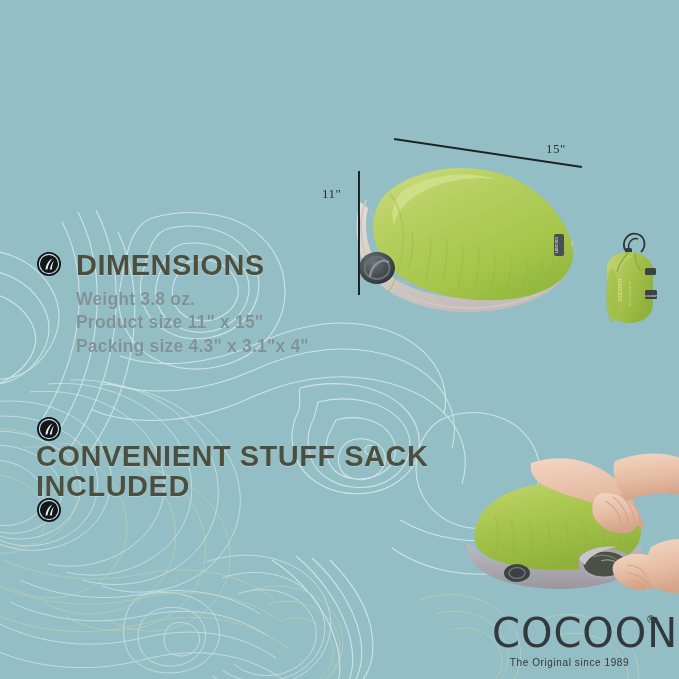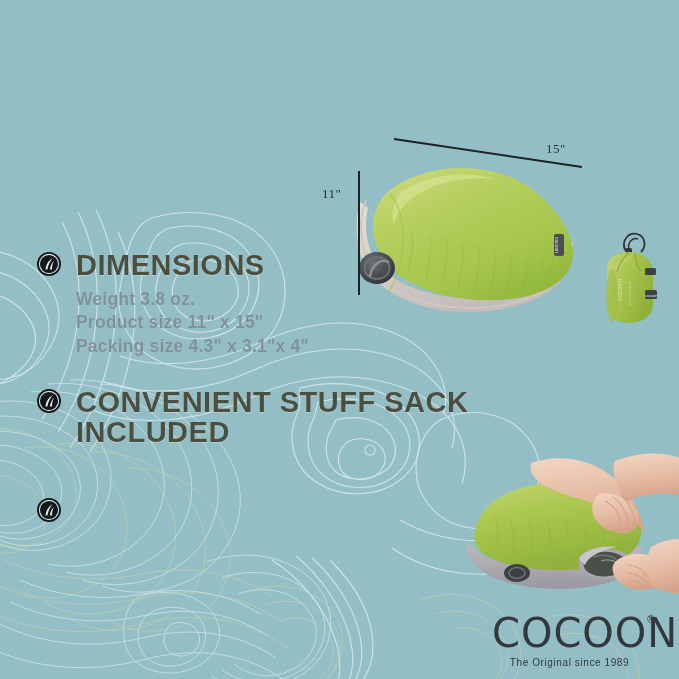--- a/index.html
+++ b/index.html
@@ -50,21 +50,21 @@
     font-size:17.5px;
     font-weight:bold;
     color:#7e9297;
     line-height:1.34;
     letter-spacing:0.2px;
     text-shadow:0 0 1px rgba(215,232,236,.5);
   }
   .feature-sub div{white-space:nowrap;}
 
   #feat-dimensions{left:36px;top:251px;}
-  #feat-stuffsack{left:36px;top:388px;}
+  #feat-stuffsack{left:36px;top:416px;flex-direction:column;}
   #feat-bladder{left:36px;top:497px;}
 
   
   .dim-label{
     position:absolute;
     font-family:"Liberation Serif", serif;
     font-size:13px;
     color:#2b3034;
     letter-spacing:0.5px;
   }

